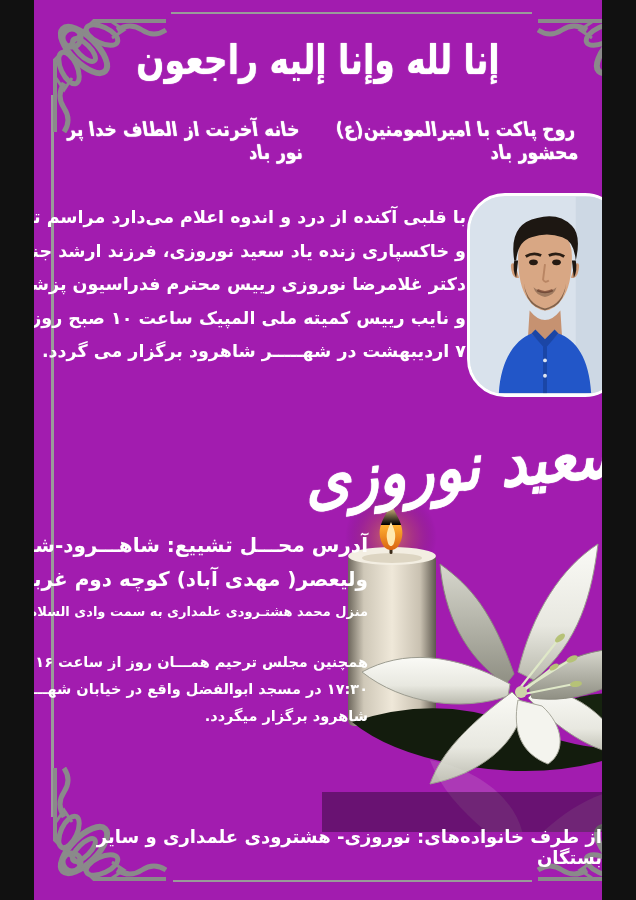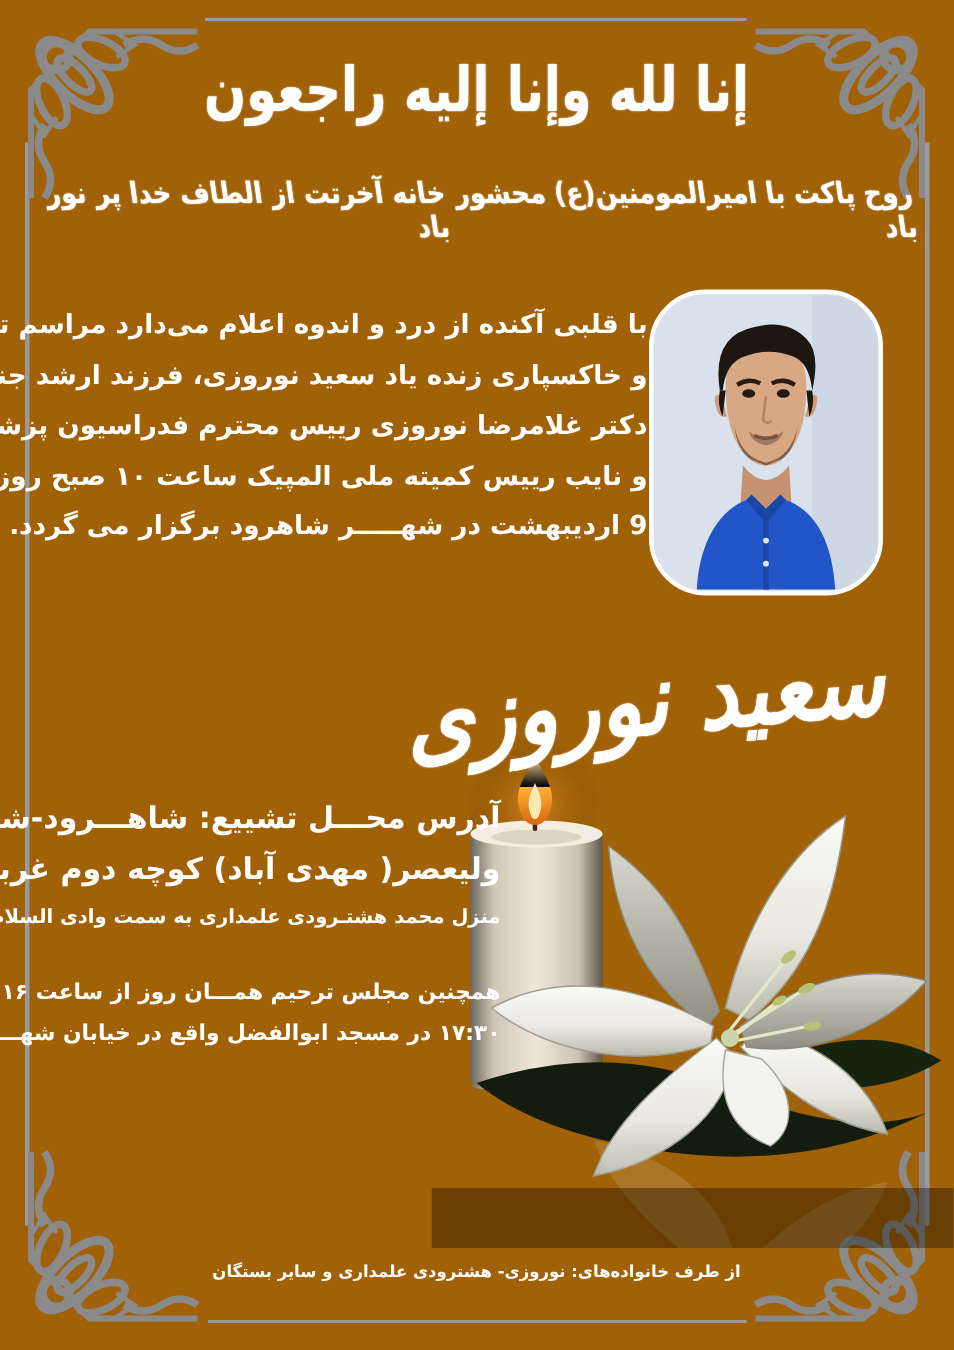--- a/index.html
+++ b/index.html
@@ -1,21 +1,21 @@
 <!DOCTYPE html>
 <html lang="fa" dir="rtl"><head>
 <meta charset="utf-8">
 <style>
   html,body{margin:0;padding:0;background:#111;}
   *{box-sizing:border-box;}
   .poster{
     position:relative;
-    width:636px;height:900px;
+    width:568px;height:900px;
     margin:0 auto;
-    background:#a16207;
+    background:#a21caf;
     overflow:hidden;
     font-family:"DejaVu Sans", sans-serif;
     color:#fff;
     direction:rtl;
   }
   
   .frame-line{position:absolute;background:#9a9a9a;}
   .fl-top{left:137px;top:12px;width:361px;height:2px;}
   .fl-bottom{left:139px;top:880px;width:359px;height:2px;}
   .fl-left{left:17px;top:95px;width:3px;height:722px;}
@@ -75,21 +75,21 @@
     position:absolute;left:16px;top:649px;width:318px;
     font-weight:bold;font-size:14.5px;line-height:27px;
   }
   
   .scene{position:absolute;left:288px;top:492px;width:348px;height:340px;pointer-events:none;}
   .scene svg{width:100%;height:100%;display:block;}
   
   .families{
     position:absolute;left:0;right:0;top:832px;height:30px;
     display:flex;align-items:center;justify-content:center;
-    font-size:11px;font-weight:bold;
+    font-size:18px;font-weight:bold;
     z-index:5;
   }
 </style>
 </head>
 <body>
 
 <div class="poster">
 
   <div class="frame-line fl-top"></div>
   <div class="frame-line fl-bottom"></div>
@@ -243,21 +243,21 @@
   <div class="blessings">
     <div class="blessing">روح پاکت با امیرالمومنین(ع) محشور باد</div>
     <div class="blessing">خانه آخرتت از الطاف خدا پر نور باد</div>
   </div>
 
   <div class="announcement">
     <div class="jline">با قلبی آکنده از درد و اندوه اعلام می‌دارد مراسم تشییـــع</div>
     <div class="jline">و خاکسپاری زنده یاد سعید نوروزی، فرزند ارشد جناب آقای</div>
     <div class="jline">دکتر غلامرضا نوروزی رییس محترم فدراسیون پزشکی ورزشی</div>
     <div class="jline">و نایب رییس کمیته ملی المپیک ساعت ۱۰ صبح روز یکشنبه</div>
-    <div class="jline last">9 اردیبهشت در شهـــــر شاهرود برگزار می گردد.</div>
+    <div class="jline last">۷ اردیبهشت در شهـــــر شاهرود برگزار می گردد.</div>
   </div>
 
   <div class="portrait">
     <svg viewBox="0 0 156 204" aria-hidden="true">
       <rect x="0" y="0" width="156" height="204" fill="#d9e2ec"></rect>
       <rect x="110" y="0" width="46" height="204" fill="#cdd8e4"></rect>
 
       <path d="M62 118 Q78 138 94 118 L96 150 L60 150 Z" fill="#c69271"></path>
 
       <path d="M30 204 C32 168 48 148 64 142 L78 156 L92 142 C110 148 124 168 126 204 Z" fill="#2256c8"></path>
@@ -292,17 +292,18 @@
 
   <div class="address">
     <div class="jline l1">آدرس محـــل تشییع: شاهـــرود-شهـرک</div>
     <div class="jline l2">ولیعصر( مهدی آباد) کوچه دوم غربی-پلاک ۳۵</div>
     <div class="jline last l3">منزل محمد هشتـرودی علمداری به سمت وادی السلام.</div>
   </div>
 
   <div class="memorial">
     <div class="jline">همچنین مجلس ترحیم همـــان روز از ساعت ۱۶ لغایـت</div>
     <div class="jline">۱۷:۳۰ در مسجد ابوالفضل واقع در خیابان شهـــدای</div>
+    <div class="jline last">شاهرود برگزار میگردد.</div>
   </div>
 
   <div class="families">از طرف خانواده‌های: نوروزی- هشترودی علمداری و سایر بستگان</div>
 
 </div>
 
 </body></html>

